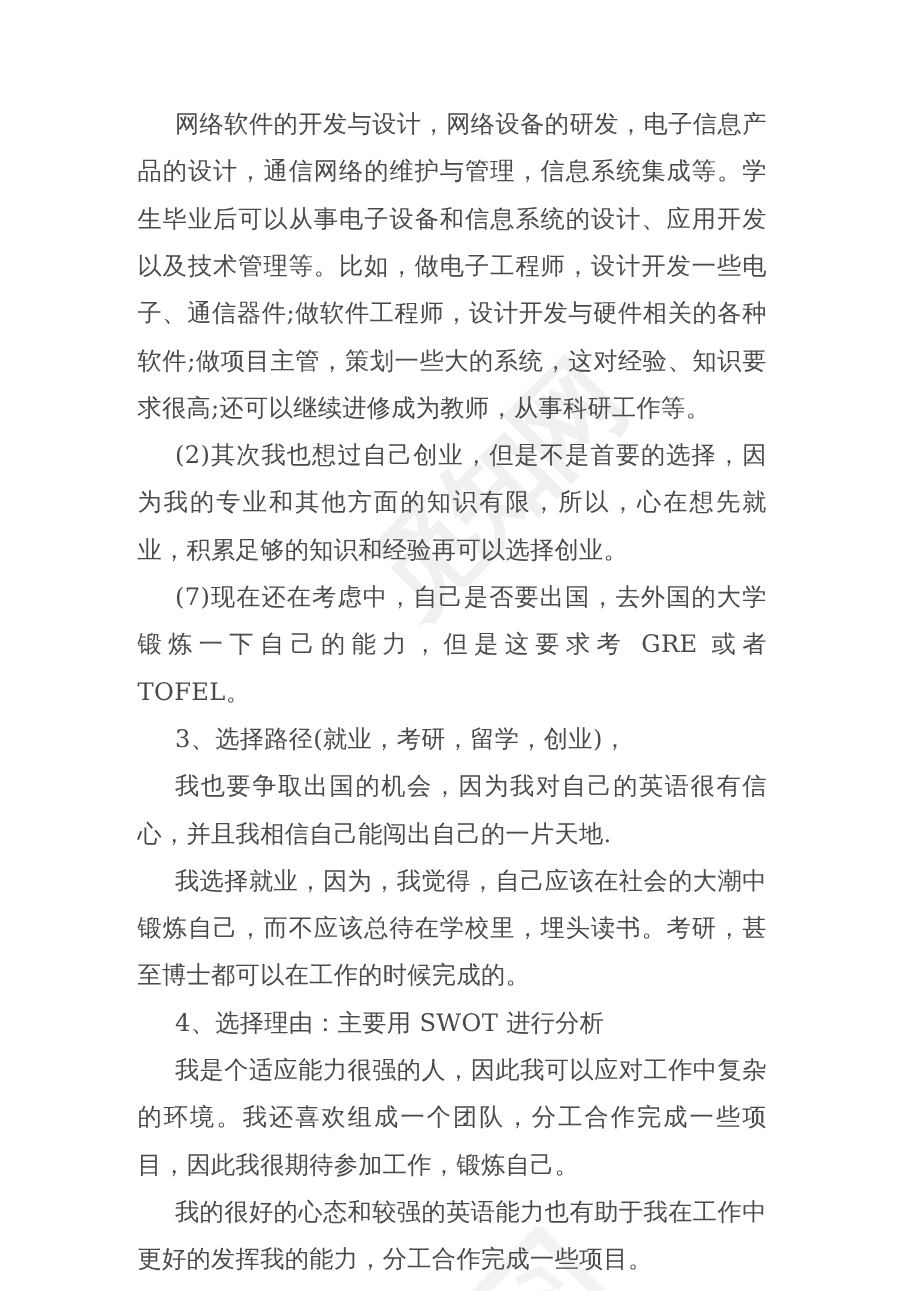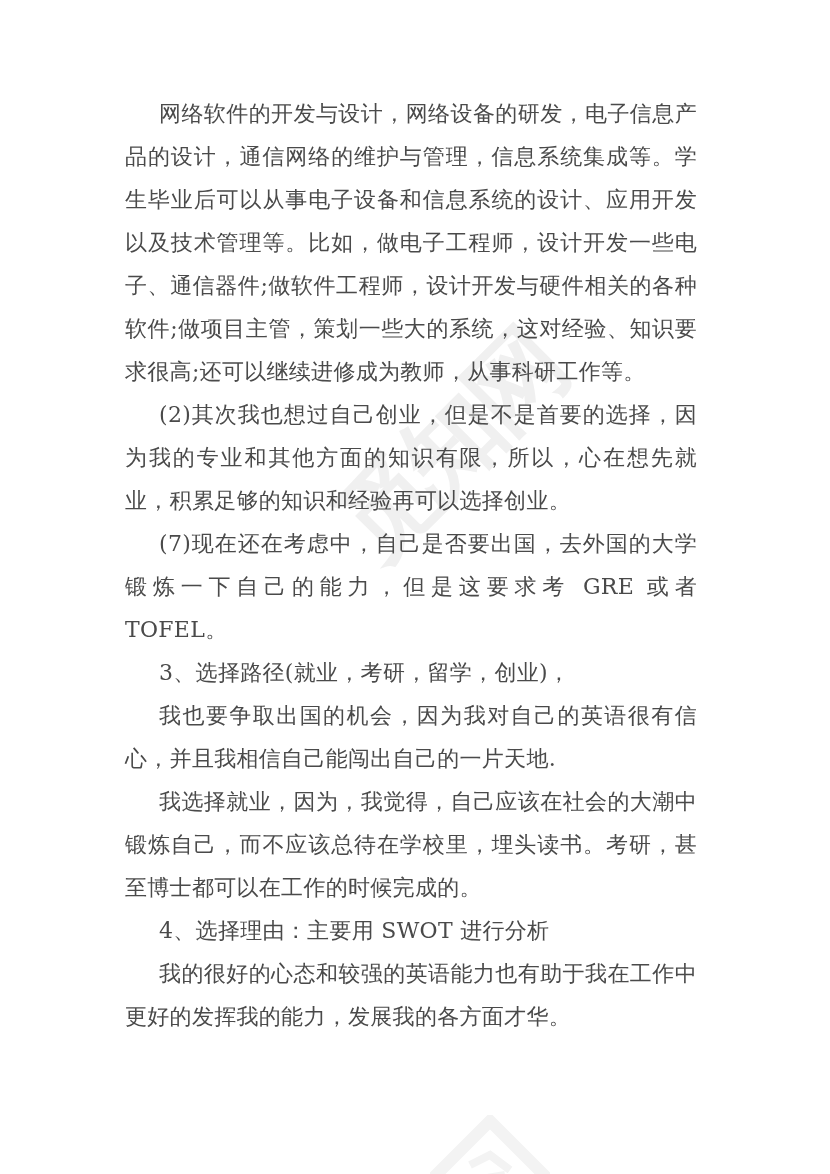--- a/index.html
+++ b/index.html
@@ -72,14 +72,15 @@
 </div>
 
 <div class="page">
   <p class="para">网络软件的开发与设计，网络设备的研发，电子信息产品的设计，通信网络的维护与管理，信息系统集成等。学生毕业后可以从事电子设备和信息系统的设计、应用开发以及技术管理等。比如，做电子工程师，设计开发一些电子、通信器件;做软件工程师，设计开发与硬件相关的各种软件;做项目主管，策划一些大的系统，这对经验、知识要求很高;还可以继续进修成为教师，从事科研工作等。</p>
   <p class="para">(2)其次我也想过自己创业，但是不是首要的选择，因为我的专业和其他方面的知识有限，所以，心在想先就业，积累足够的知识和经验再可以选择创业。</p>
   <p class="para">(7)现在还在考虑中，自己是否要出国，去外国的大学锻炼一下自己的能力，但是这要求考 GRE 或者 TOFEL。</p>
   <p class="para">3、选择路径(就业，考研，留学，创业)，</p>
   <p class="para">我也要争取出国的机会，因为我对自己的英语很有信心，并且我相信自己能闯出自己的一片天地.</p>
   <p class="para">我选择就业，因为，我觉得，自己应该在社会的大潮中锻炼自己，而不应该总待在学校里，埋头读书。考研，甚至博士都可以在工作的时候完成的。</p>
   <p class="para">4、选择理由：主要用 SWOT 进行分析</p>
-  <p class="para">我的很好的心态和较强的英语能力也有助于我在工作中更好的发挥我的能力，发展我的各方面才华。</p>
+  <p class="para">我是个适应能力很强的人，因此我可以应对工作中复杂的环境。我还喜欢组成一个团队，分工合作完成一些项目，因此我很期待参加工作，锻炼自己。</p>
+  <p class="para">我的很好的心态和较强的英语能力也有助于我在工作中更好的发挥我的能力，分工合作完成一些项目。</p>
 </div>
 
 </body></html>

